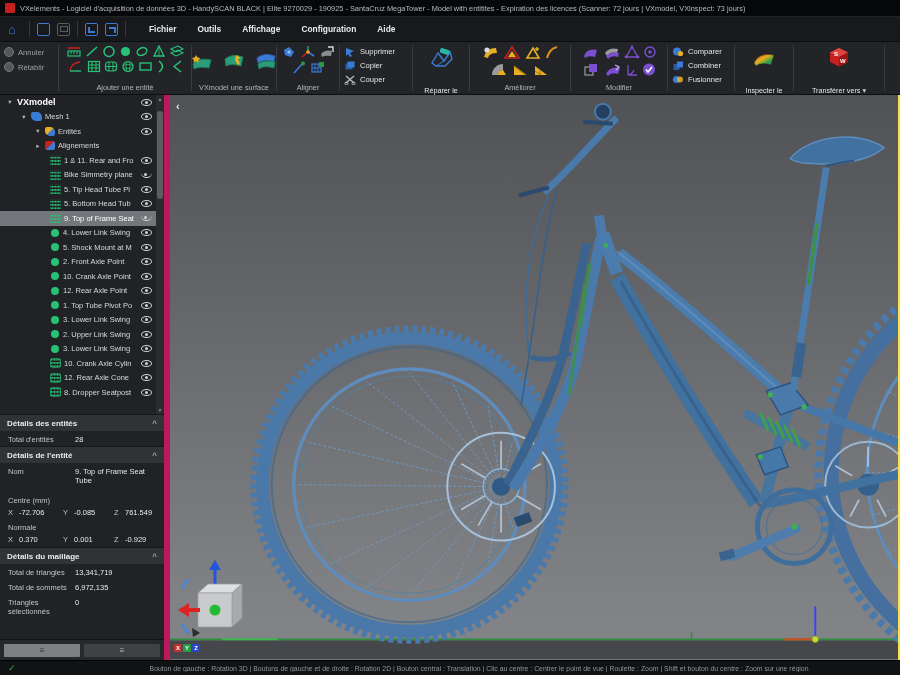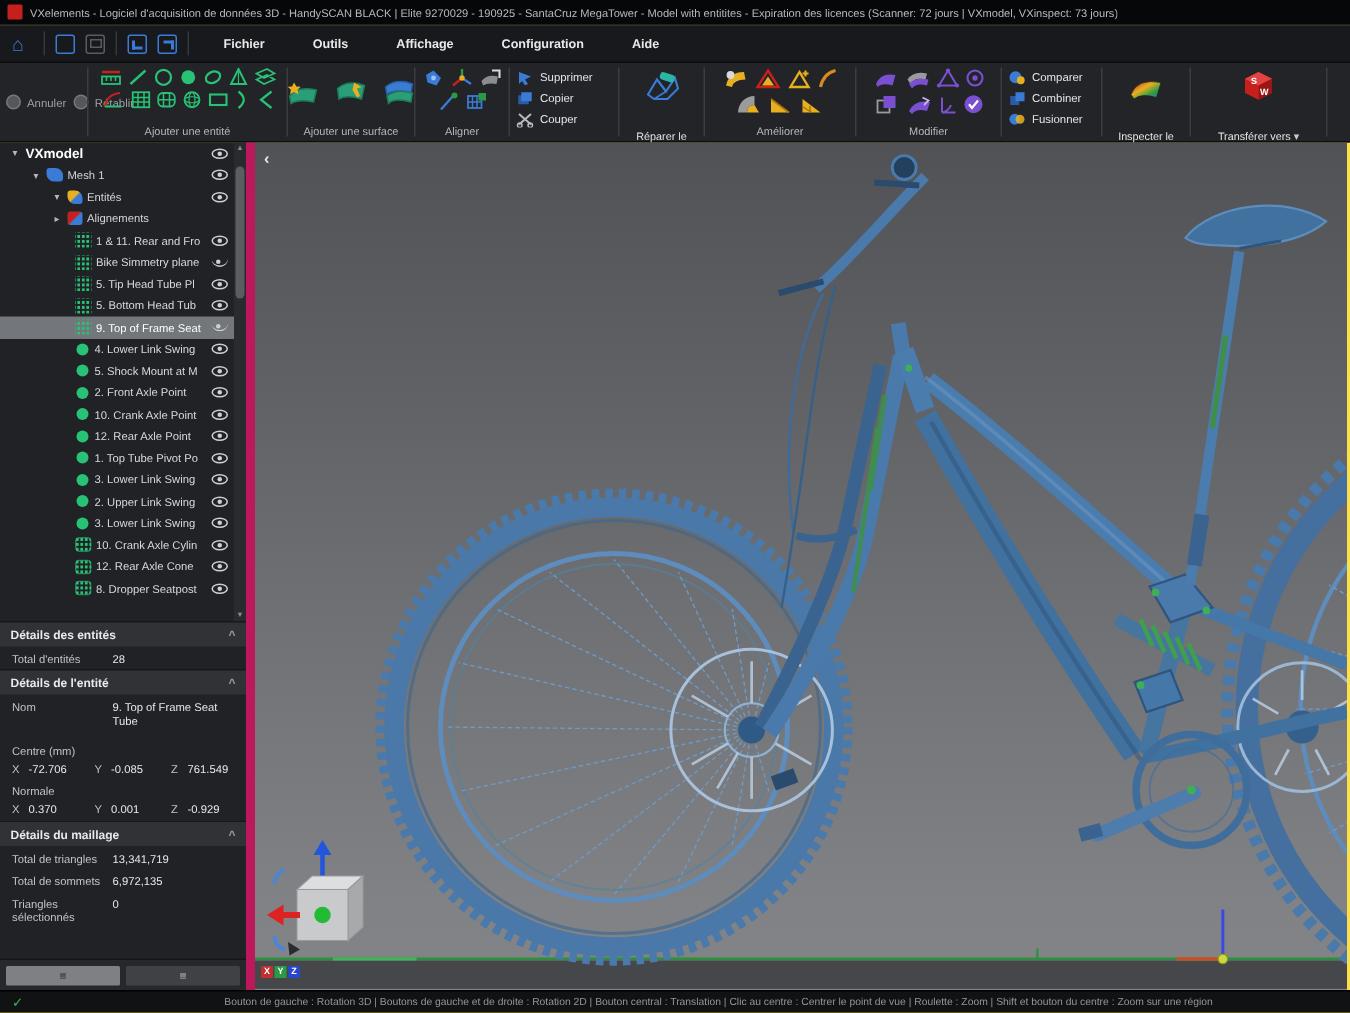--- a/index.html
+++ b/index.html
@@ -15,31 +15,31 @@
   
   .menubar{position:absolute;left:0;top:17px;width:900px;height:25px;background:#17191c;display:flex;align-items:center;border-bottom:1px solid #0c0d0f;}
   .qicons{display:flex;align-items:center;gap:7px;padding:0 8px;}
   .qsep{width:1px;height:16px;background:#35373b;}
   .qi{width:13px;height:13px;border:1.6px solid #3a7bd5;border-radius:2px;position:relative;}
   .qi.home{border:none;color:#3a7bd5;font-size:13px;line-height:13px;width:14px;}
   .qi.save{border-color:#5a5c60;}
   .qi.save::after{content:'';position:absolute;left:2px;top:2px;width:6px;height:4px;border:1px solid #5a5c60;}
   .qi.imp::after,.qi.exp::after{content:'';position:absolute;left:2px;top:3px;border:solid #3a7bd5;border-width:0 0 2px 2px;width:5px;height:4px;}
   .qi.exp::after{border-width:2px 2px 0 0;left:3px;}
-  .menus{display:flex;gap:14px;margin-left:6px;}
+  .menus{display:flex;gap:3px;margin-left:6px;}
   .menu-item{color:#e8e9ea;font-size:8.4px;font-weight:bold;padding:4px 9px;border-radius:2px;}
 
   
   .ribbon{position:absolute;left:0;top:42px;width:900px;height:53px;background:#222428;display:flex;border-bottom:1px solid #0c0d0f;}
   .rgroup{display:flex;flex-direction:column;align-items:center;justify-content:flex-start;padding-top:3px;position:relative;flex:none;}
   .rgsep{width:1px;background:#3a3c40;margin:3px 0;flex:none;}
   .rglabel{position:absolute;bottom:2px;left:0;right:0;text-align:center;font-size:7.3px;color:#b5b6b8;white-space:nowrap;}
   .icon-rows{display:flex;flex-direction:column;gap:2px;}
   .icon-row{display:flex;gap:3px;align-items:center;justify-content:center;}
-  .undo-stack{width:58px;padding:5px 4px;display:flex;flex-direction:row;gap:5px;}
+  .undo-stack{width:58px;padding:5px 4px;display:flex;flex-direction:column;gap:5px;}
   .ur-btn{display:flex;align-items:center;gap:4px;font-size:7.6px;color:#9fa0a3;}
   .ur-ic{width:10px;height:10px;border-radius:50%;background:#55575b;border:1px solid #76787c;flex:none;}
   .stack3{display:flex;flex-direction:column;gap:3px;padding:4px 4px;}
   .st-btn{display:flex;align-items:center;gap:4px;font-size:7.6px;color:#e4e5e6;}
   .gi{flex:none;}
   .big-btn{display:flex;flex-direction:column;align-items:center;gap:18px;font-size:7.2px;color:#e4e5e6;text-align:center;line-height:1.15;padding-top:2px;}
   svg.ic{display:block;}
 
   
   .main{position:absolute;left:0;top:95px;width:900px;height:565px;display:flex;}
@@ -218,21 +218,21 @@
           </svg>
         <svg class="ic" width="24" height="20">
             <path d="M3 8 Q10 2 21 6 L19 15 Q9 12 4 15 Z" fill="#2a9f77" stroke="#1d7a5a"></path>
             <path d="M13 9 l3 5 2-1 -2-5 3-1 -5-3 z" fill="#e8b020"></path>
           </svg>
         <svg class="ic" width="24" height="20">
             <path d="M3 7 Q10 1 21 5 L20 11 Q9 8 4 12 Z" fill="#3a7bd5" stroke="#2a5ba5"></path>
             <path d="M4 13 Q10 8 21 11 L20 17 Q9 14 5 18 Z" fill="#2a9f77" stroke="#1d7a5a"></path>
           </svg>
       </div>
-      <div class="rglabel">Ajouter une surface</div>
+      <div class="rglabel">VXmodel une surface</div>
     </div>
     <div class="rgsep"></div>
 
     <div class="rgroup" style="width:62px;">
       <div class="icon-rows">
         <div class="icon-row">
           <svg class="ic" width="16" height="14">
               <polygon points="8,2 13,7 10,12 4,10 3,5" fill="#3a7bd5"></polygon>
               <circle cx="8" cy="7" r="1.6" fill="#9cc3f0"></circle>
             </svg>

